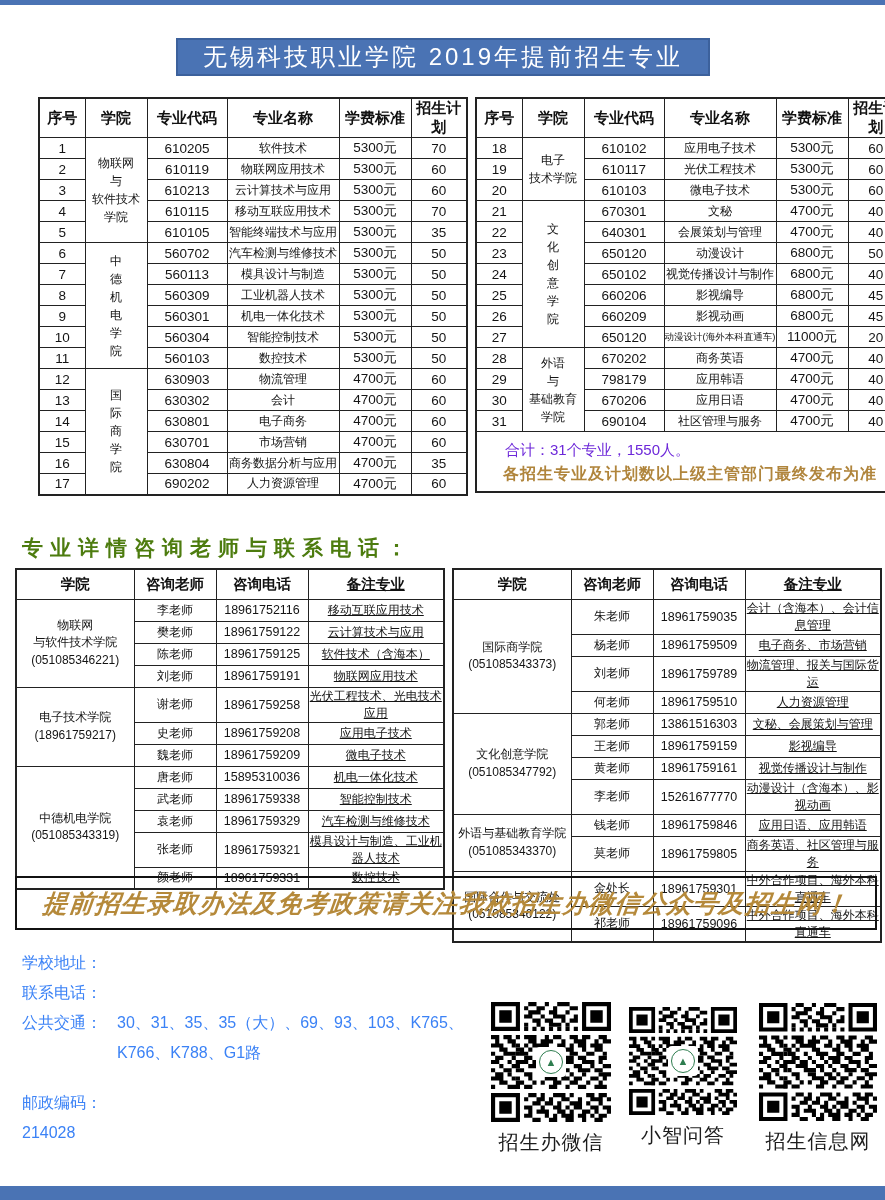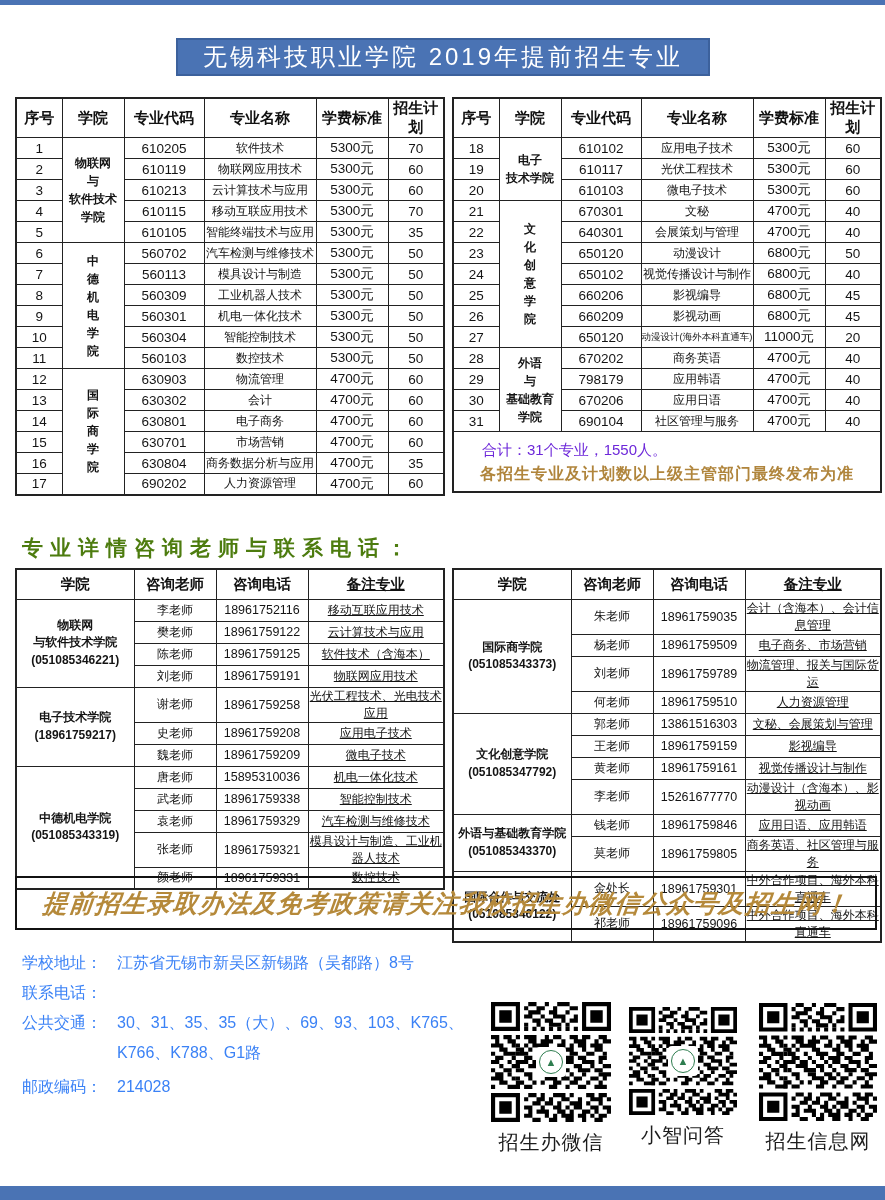--- a/index.html
+++ b/index.html
@@ -14,32 +14,32 @@
   .title-bar { position:absolute; left:176px; top:38px; width:534px; height:38px;
     background:#4a73b4; border:2px solid #3c619c; color:#ffffff; font-size:24px;
     letter-spacing:3px; display:flex; align-items:center; justify-content:center; font-weight:500; }
 
   table { border-collapse:collapse; position:absolute; table-layout:fixed; background:#fff; }
   table, th, td { border:1px solid #222; }
   table { border-width:2px; }
   th { font-size:15px; font-weight:bold; height:34px; color:#111; }
   td { text-align:center; vertical-align:middle; color:#141414; }
 
-  .adm { top:97px; }
+  .adm { top:97px;margin-left:23px; }
   .adm.left { left:15px; width:428px; }
   .adm.right { left:452px; width:425px; }
   .adm td { height:21px; font-size:12px; }
   .adm .c-no { width:46px; }
   .adm .c-college { width:62px; }
   .adm .c-code { width:80px; }
   .adm .c-major { width:112px; }
   .adm .c-fee { width:72px; }
   .adm .c-plan { width:56px; }
   .adm td.num { font-size:13.5px; }
-  .college { white-space:pre-line; line-height:1.5; font-size:12.5px;font-weight:bold; }
+  .college { white-space:pre-line; line-height:1.5; font-size:12.5px; }
 
   td.sm { font-size:9.5px; }
 
   .summary-cell { padding:6px 4px 6px 26px; text-align:left; }
   .summary-total { font-size:15px; color:#6d28d9; padding:3px 0 4px 2px; }
   .summary-note { font-size:16px; font-weight:bold; color:#b0853c; letter-spacing:1px; }
 
   .section-title { position:absolute; left:22px; top:534px; font-size:21px; font-weight:bold;
     letter-spacing:7px; color:#4d7c0f; }
 
@@ -57,21 +57,21 @@
 
   .banner { position:absolute; left:15px; top:876px; width:862px; height:54px;
     border:2px solid #111; display:flex; align-items:center; justify-content:center; }
   .banner span { font-family:"DejaVu Serif","Liberation Serif",serif; font-style:italic; font-weight:bold;
     font-size:25px; color:#b5893a; letter-spacing:1px; transform:skewX(-6deg); }
 
   .footer { position:absolute; left:22px; top:948px; width:470px; }
   .f-line { display:flex; font-size:16px; color:#3b82f6; line-height:30px; }
   .f-line .lbl { width:95px; flex:none; white-space:pre; }
   .f-line .val { white-space:pre-line; }
-  .f-line.gap { margin-top:4px; }
+  .f-line.gap { margin-top:20px;flex-direction:column; }
 
   .qr-zone { position:absolute; left:490px; top:1002px; width:390px; height:160px; }
   .qr-item { position:absolute; top:0; text-align:center; }
   .qr-item .qr-box { position:relative; margin:0 auto; }
   .qr-item svg { display:block; width:100%; height:100%; }
   .qr-caption { margin-top:7px; font-size:20px; color:#1c1c1c; letter-spacing:1px; }
   .qr-logo { position:absolute; left:50%; top:50%; width:30px; height:30px; margin:-15px 0 0 -15px;
     background:#fff; border-radius:4px; display:flex; align-items:center; justify-content:center; }
   .qr-logo .seal { width:24px; height:24px; border:1.5px solid #2e7d4f; border-radius:50%;
     display:flex; align-items:center; justify-content:center; color:#2e7d4f; font-size:11px; }
@@ -529,21 +529,20 @@
     </tbody>
   </table>
 
   <div class="banner">
     <span>提前招生录取办法及免考政策请关注我校招生办微信公众号及招生网！</span>
   </div>
 
   <div class="footer">
     <div class="f-line">
       <span class="lbl">学校地址：</span>
-      <span class="val">江苏省无锡市新吴区新锡路（吴都路）8号</span>
     </div>
     <div class="f-line">
       <span class="lbl">联系电话：</span>
     </div>
     <div class="f-line">
       <span class="lbl">公共交通：</span>
       <span class="val">30、31、35、35（大）、69、93、103、K765、
 K766、K788、G1路</span>
     </div>
     <div class="f-line gap">

